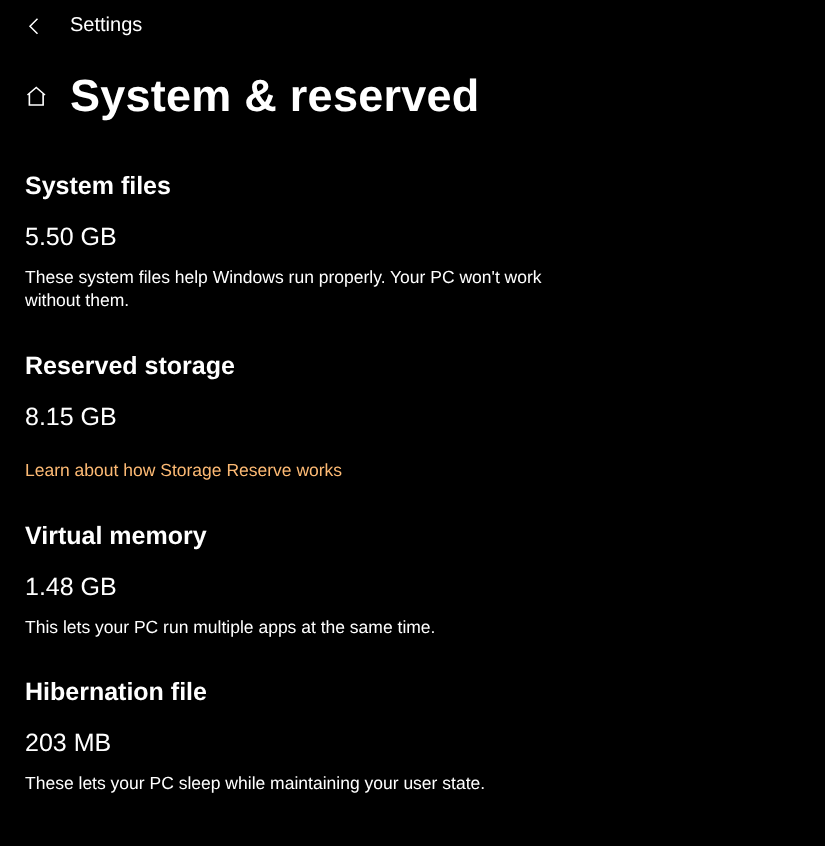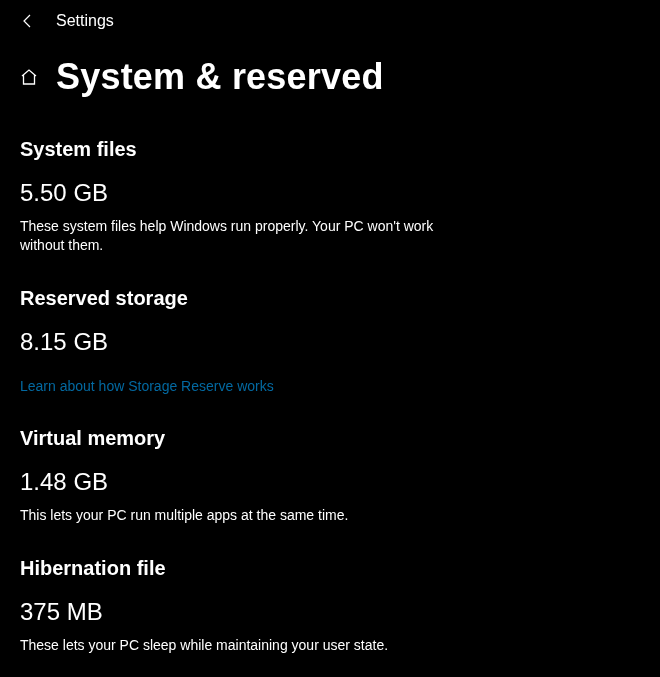--- a/index.html
+++ b/index.html
@@ -57,37 +57,37 @@
     .section:first-child {
       margin-top: 30px;
     }
     .section-heading {
       font-size: 20px;
       font-weight: 600;
       color: #ffffff;
       margin-bottom: 18px;
     }
     .size-value {
-      font-size: 24px;
+      font-size: 20px;
       font-weight: 400;
       color: #ffffff;
       margin-bottom: 10px;
     }
     .description {
       font-size: 14px;
       color: #ffffff;
       line-height: 1.35;
       max-width: 620px;
     }
     .description.narrow {
       max-width: 430px;
     }
     .link {
       font-size: 14px;
-      color: #0369a1;
+      color: #fdba74;
       cursor: pointer;
       margin-top: 12px;
       display: inline-block;
     }
   </style>
 </head>
 <body>
 
 <div class="header-bar">
   <span class="back-arrow">
@@ -123,17 +123,17 @@
   </div>
 
   <div class="section">
     <div class="section-heading">Virtual memory</div>
     <div class="size-value">1.48 GB</div>
     <div class="description">This lets your PC run multiple apps at the same time.</div>
   </div>
 
   <div class="section">
     <div class="section-heading">Hibernation file</div>
-    <div class="size-value">375 MB</div>
+    <div class="size-value">203 MB</div>
     <div class="description">These lets your PC sleep while maintaining your user state.</div>
   </div>
 
 </div>
 
 </body></html>

